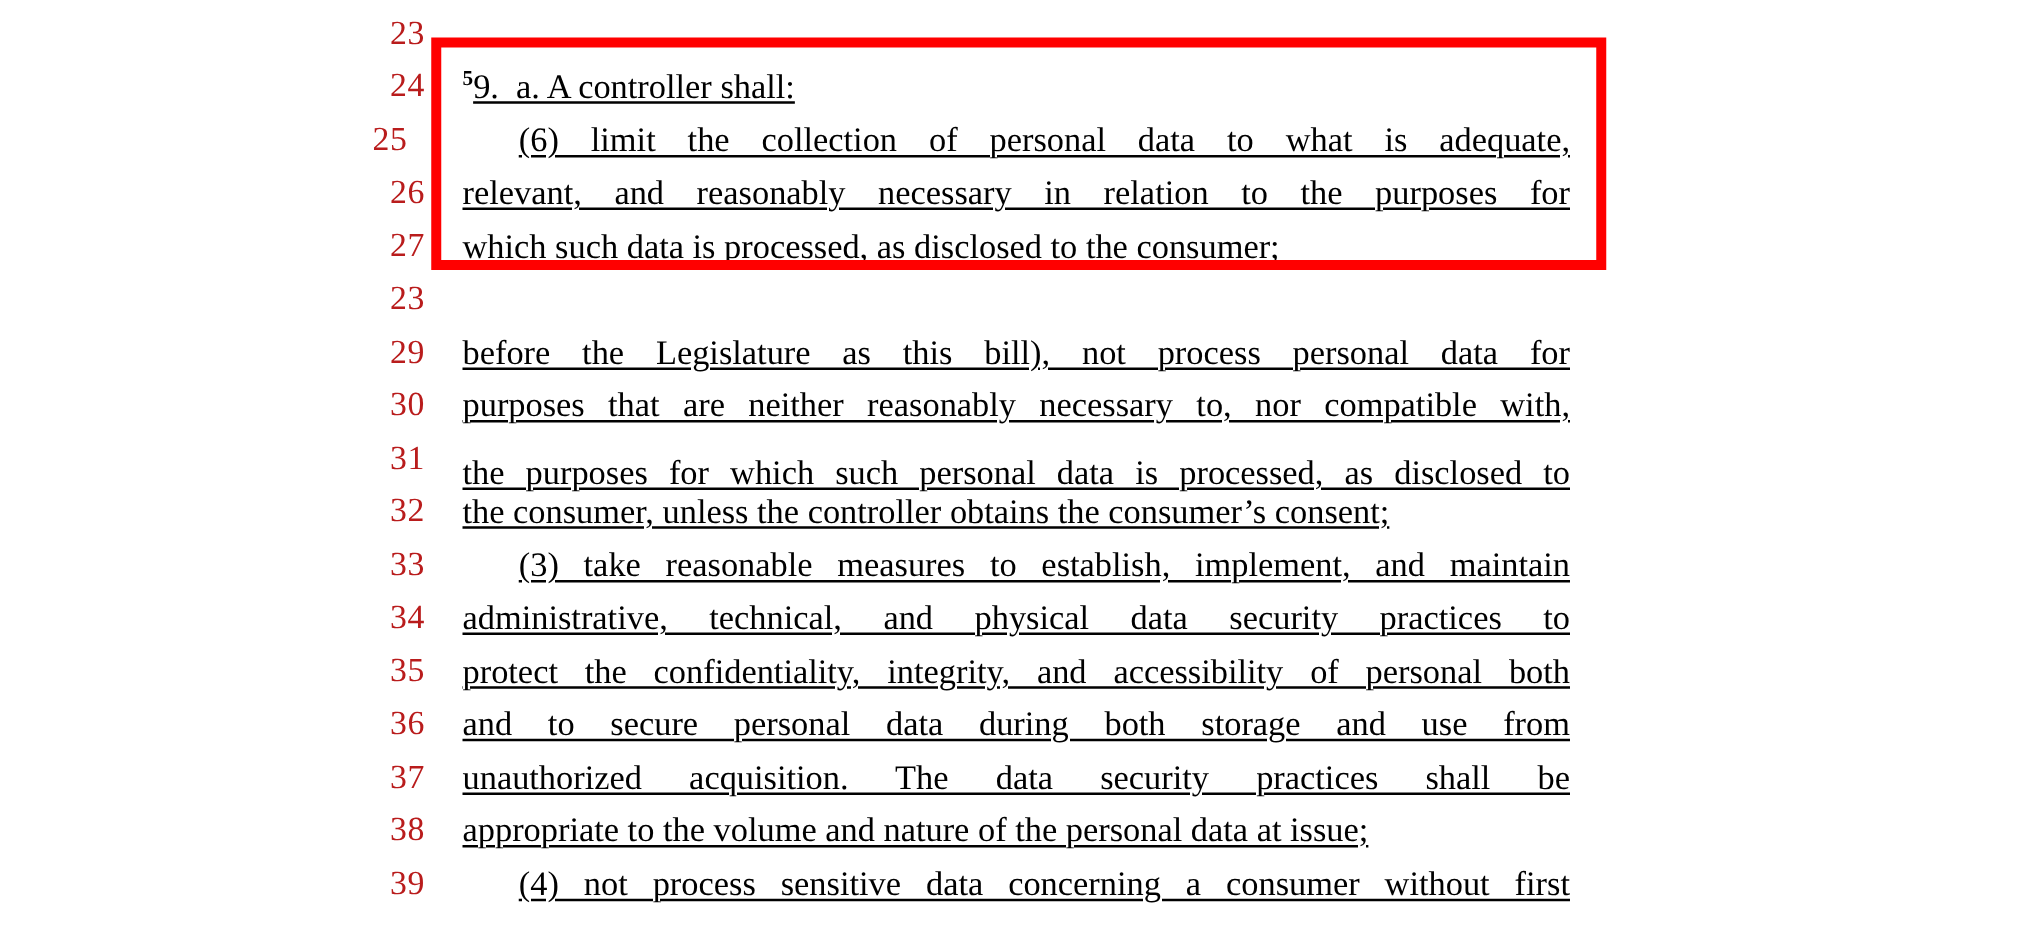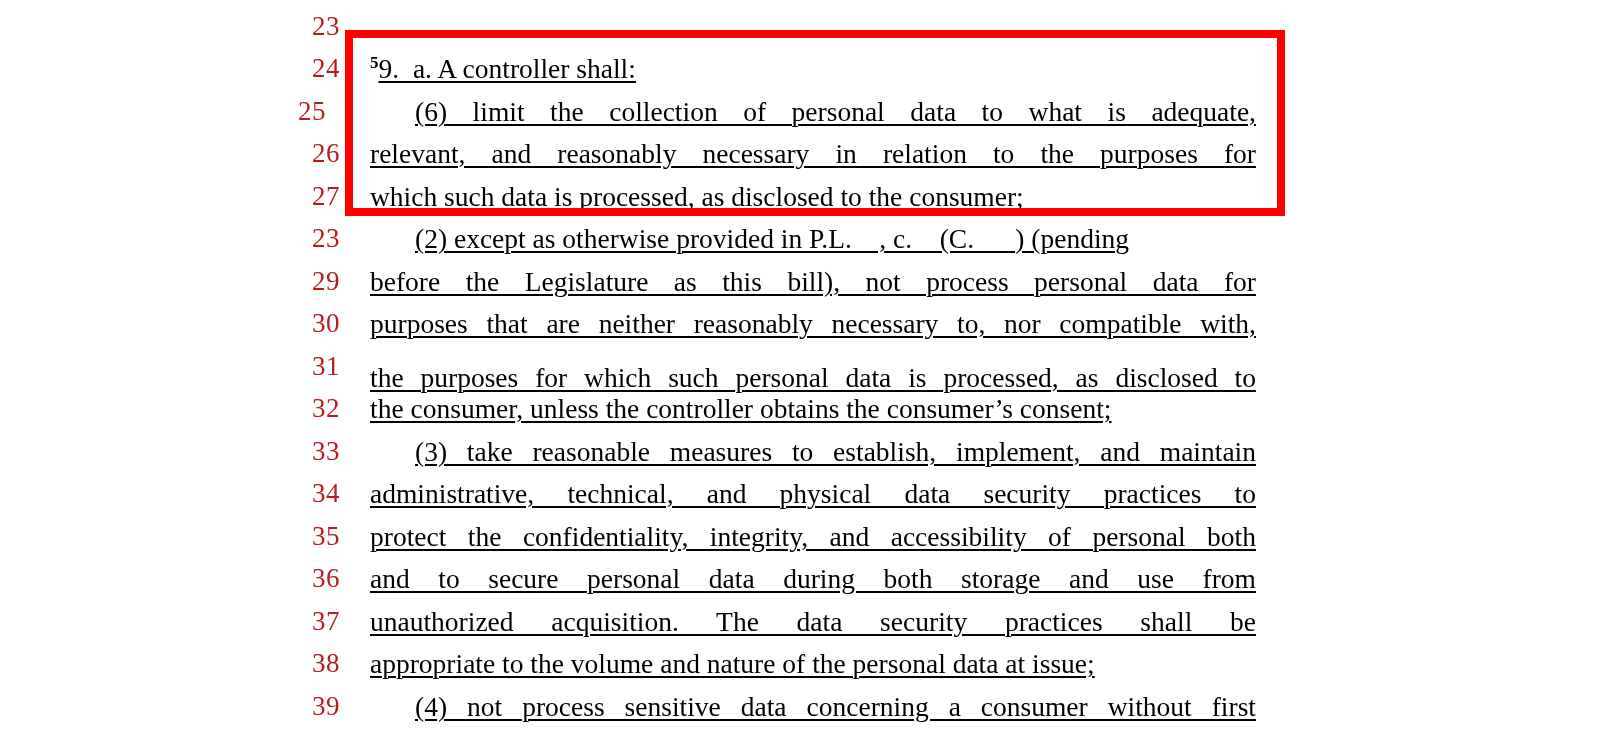--- a/index.html
+++ b/index.html
@@ -146,21 +146,20 @@
     <div class="docline" style="top:11px;"><span></span></div>
 
     <div class="docline" style="top:53px;"><span class="sup">5</span><span class="leftind" style="margin-left:0;">9.  a. A controller shall:</span></div>
 
     <div class="docline" style="top:96px;"><span class="jind">(6)  limit  the  collection  of  personal  data  to  what  is  adequate,</span></div>
 
     <div class="docline" style="top:138px;"><span class="j">relevant,  and  reasonably  necessary  in  relation  to  the  purposes  for</span></div>
 
     <div class="docline" style="top:181px;"><span class="left">which such data is processed, as disclosed to the consumer;</span></div>
 
-    <div class="docline" style="top:223px;"><span class="leftind">(2) except as otherwise provided in P.L.    , c.    (C.      ) (pending</span></div>
 
     <div class="docline" style="top:266px;"><span class="j">before  the  Legislature  as  this  bill),  not  process  personal  data  for</span></div>
 
     <div class="docline" style="top:308px;"><span class="j">purposes that are neither reasonably necessary to, nor compatible with,</span></div>
 
     <div class="docline" style="top:362px;"><span class="j">the purposes for which such personal data is processed, as disclosed to</span></div>
 
     <div class="docline" style="top:393px;"><span class="left">the consumer, unless the controller obtains the consumer’s consent;</span></div>
 
     <div class="docline" style="top:436px;"><span class="jind">(3) take reasonable measures to establish, implement, and maintain</span></div>

